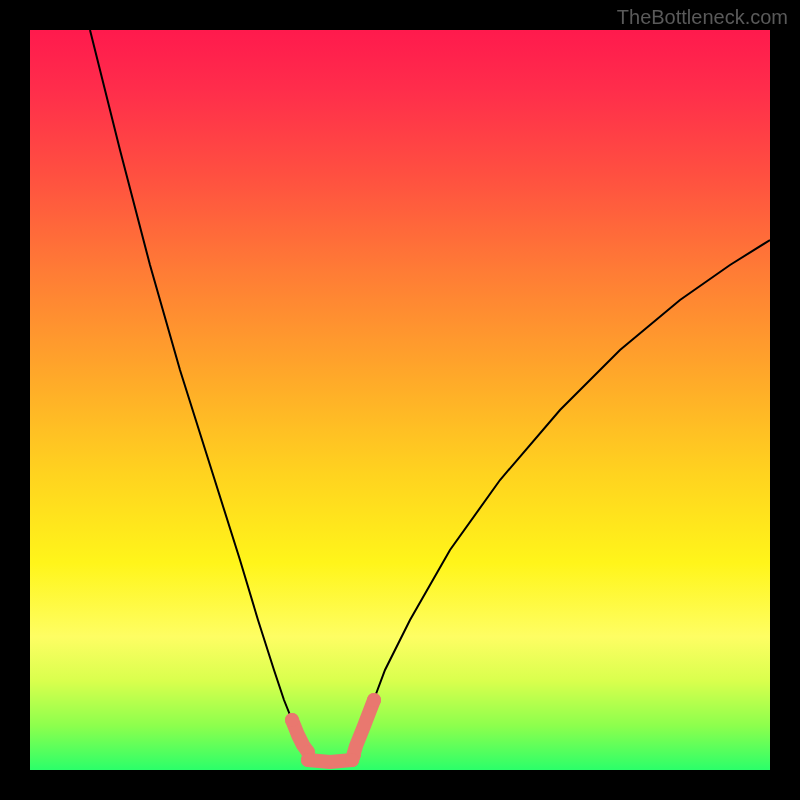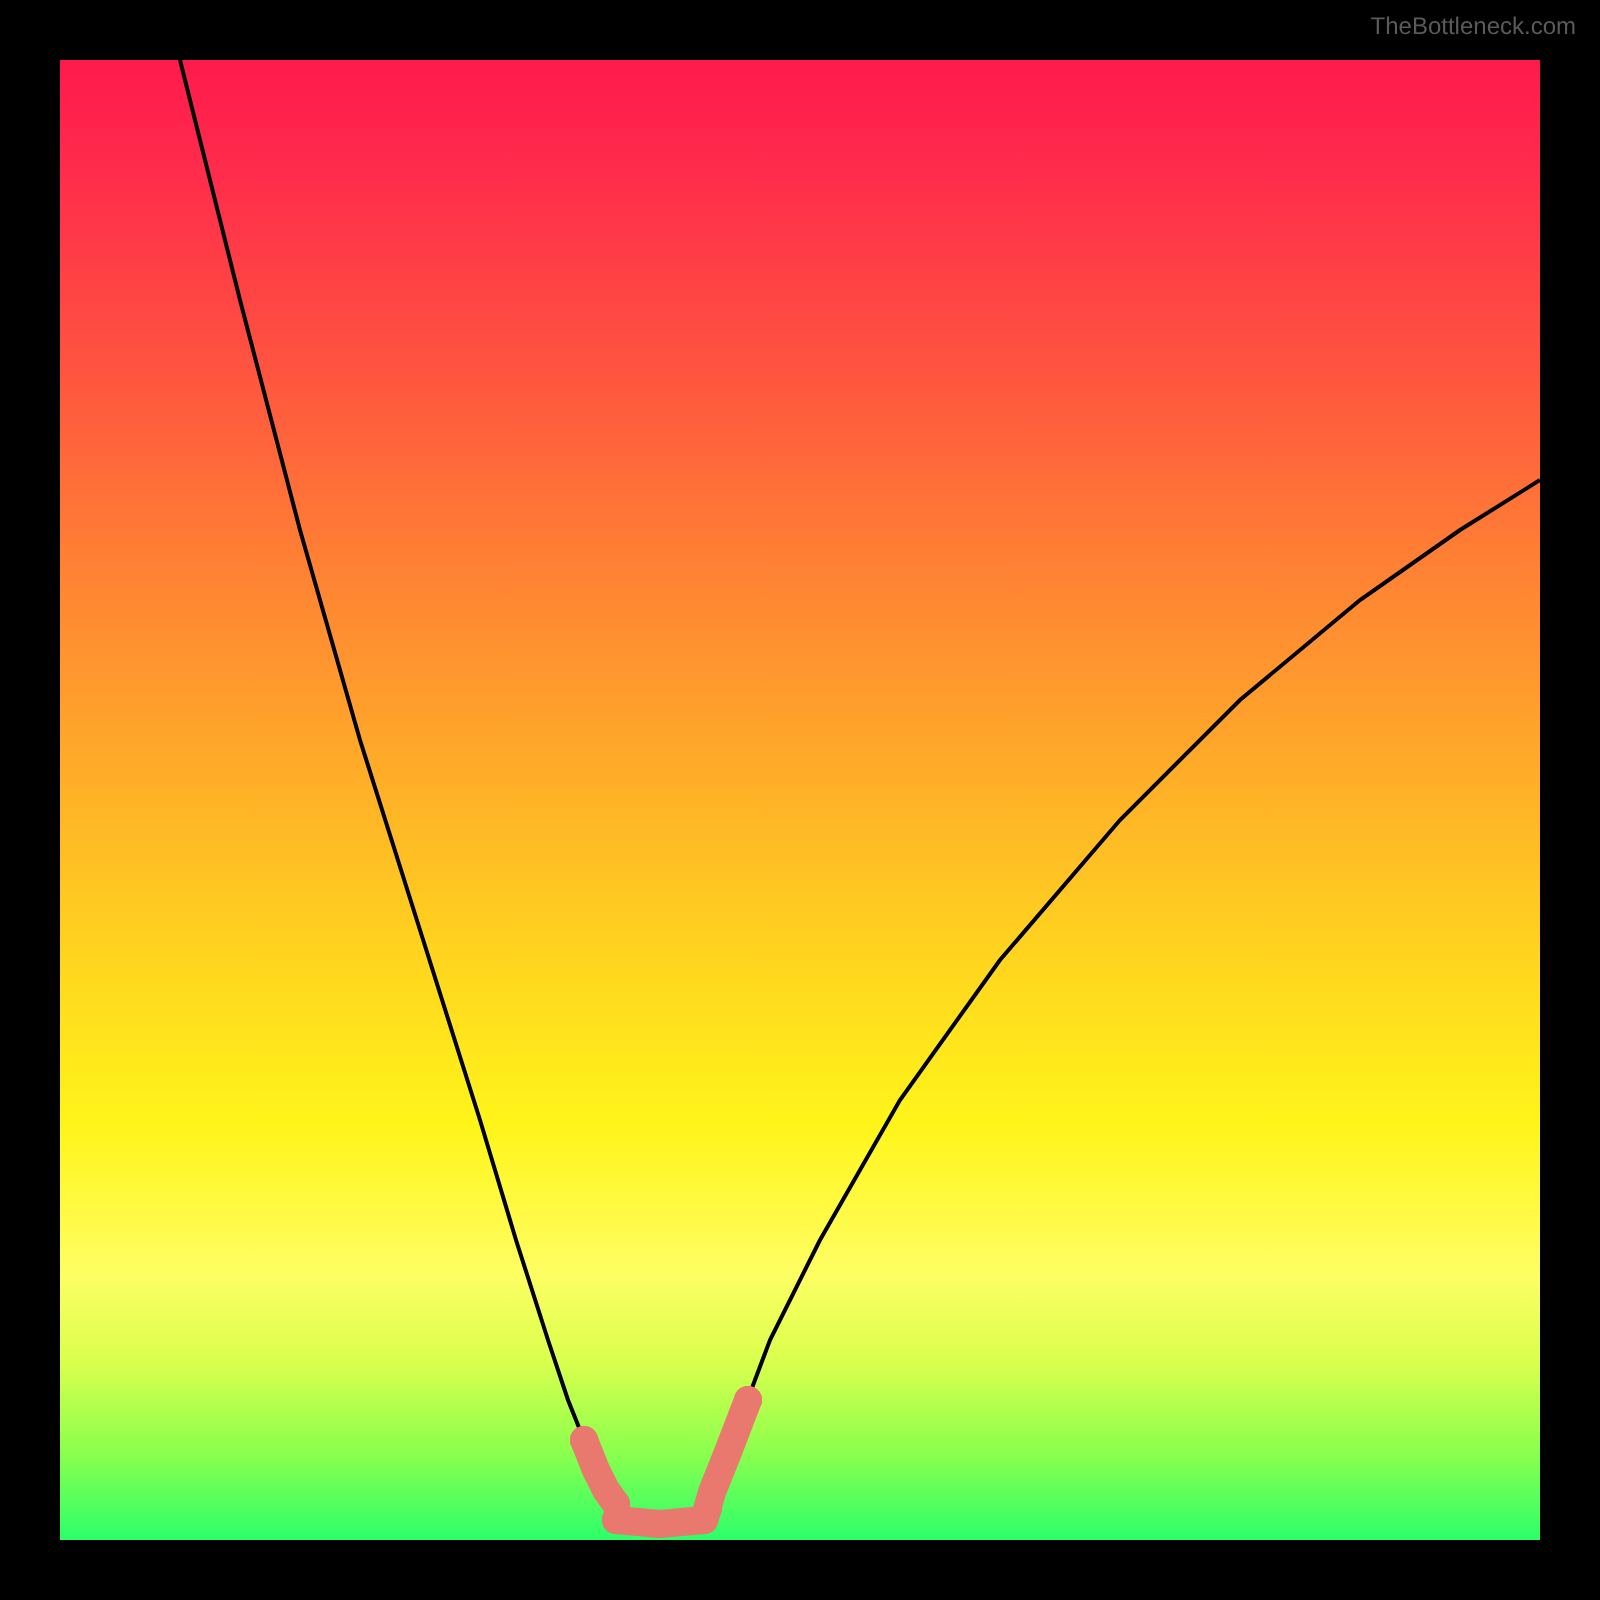--- a/index.html
+++ b/index.html
@@ -8,21 +8,21 @@
     position: relative;
     width: 800px;
     height: 800px;
     background: #000;
   }
   .watermark {
     position: absolute;
     top: 6px;
     right: 12px;
     font-family: Arial, Helvetica, sans-serif;
-    font-size: 12px;
+    font-size: 20px;
     color: #5a5a5a;
     font-weight: 500;
     z-index: 10;
   }
   .plot {
     position: absolute;
     left: 30px;
     top: 30px;
     width: 740px;
     height: 740px;

